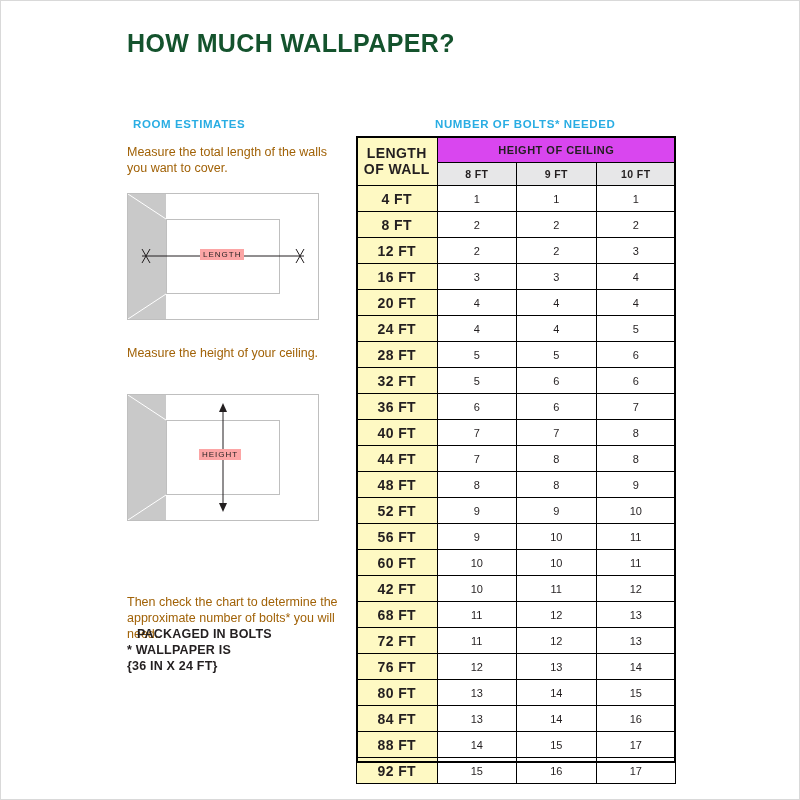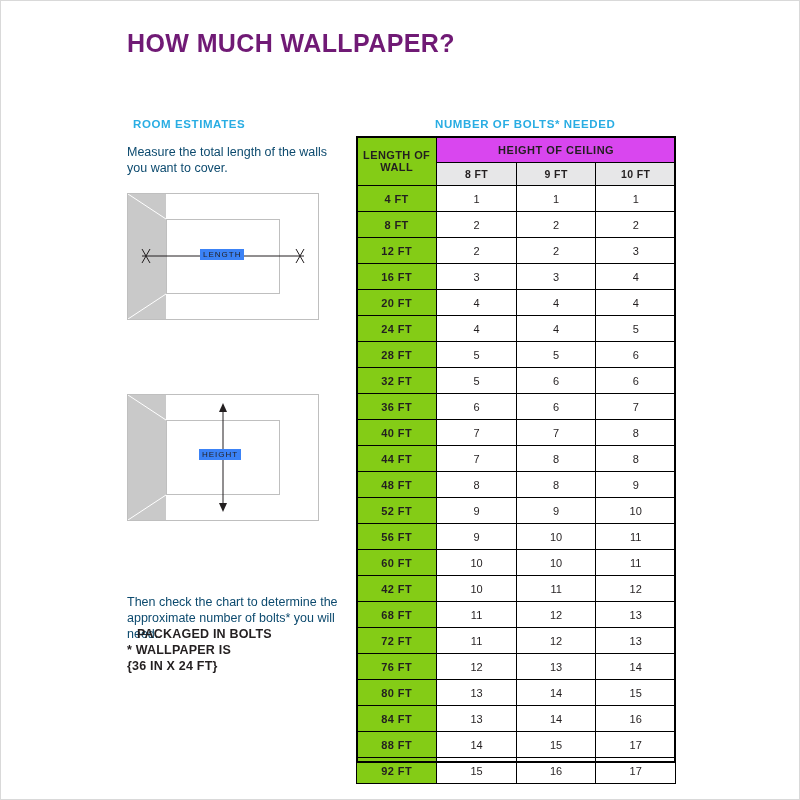--- a/index.html
+++ b/index.html
@@ -21,21 +21,21 @@
     box-sizing: border-box;
     border: 1px solid #d9d9d9;
   }
   .title {
     position: absolute;
     left: 126px;
     top: 28px;
     font-size: 25px;
     font-weight: bold;
     letter-spacing: 0.4px;
-    color: #701a75;
+    color: #14532d;
   }
   .section-head {
     font-size: 11.5px;
     font-weight: bold;
     letter-spacing: 0.6px;
     color: #29ade3;
     padding-left: 6px;
   }
   #room-estimates-head {
     position: absolute;
@@ -43,21 +43,21 @@
     top: 117px;
   }
   #bolts-head {
     position: absolute;
     left: 428px;
     top: 117px;
   }
   .body-text {
     font-size: 12.5px;
     line-height: 16px;
-    color: #0c4a6e;
+    color: #a16207;
   }
   #instr-1 { position: absolute; left: 126px; top: 143px; width: 215px; }
   #instr-2 { position: absolute; left: 126px; top: 344px; width: 215px; }
   #instr-3 { position: absolute; left: 126px; top: 545px; width: 215px; margin-top: 48px; }
 
   .note-block {
     position: absolute;
     left: 126px;
     top: 625px;
     width: 230px;
@@ -96,21 +96,21 @@
   .room .left-band {
     left: 0; top: 0; width: 38px; height: 100%;
     background: #c9c9c9;
   }
   .room .right-band {
     right: 0; top: 0; width: 38px; height: 100%;
     background: #c9c9c9;
   }
   .dim-label {
     position: absolute;
-    background: #3b82f6;
+    background: #fca5a5;
     font-size: 8px;
     letter-spacing: 1px;
     padding: 1px 3px;
     color: #231f20;
   }
 
   
   #bolts-table {
     position: absolute;
     left: 355px;
@@ -127,24 +127,24 @@
     font-weight: normal;
     color: #231f20;
   }
   #bolts-table .hdr {
     background: #d946ef;
     font-weight: bold;
     font-size: 11px;
     letter-spacing: 0.5px;
   }
   #bolts-table .row-head {
-    background: #84cc16;
+    background: #fef9c3;
     font-weight: bold;
     width: 80px;
-    font-size: 11px;
+    font-size: 14px;
     letter-spacing: 0.4px;
   }
   #bolts-table .sub-hdr {
     background: #e7e7e8;
     font-weight: bold;
     font-size: 10.5px;
     letter-spacing: 0.4px;
     height: 22px;
   }
   #bolts-table .val {
@@ -184,20 +184,21 @@
       <line x1="190" y1="125" x2="152" y2="100" stroke="#ffffff" stroke-width="1"></line>
       <line x1="14" y1="62" x2="176" y2="62" stroke="#231f20" stroke-width="1"></line>
       <line x1="14" y1="55" x2="22" y2="69" stroke="#231f20" stroke-width="1"></line>
       <line x1="14" y1="69" x2="22" y2="55" stroke="#231f20" stroke-width="1"></line>
       <line x1="176" y1="55" x2="168" y2="69" stroke="#231f20" stroke-width="1"></line>
       <line x1="176" y1="69" x2="168" y2="55" stroke="#231f20" stroke-width="1"></line>
     </svg>
     <div class="dim-label" style="left:72px;top:55px;">LENGTH</div>
   </div>
 
+  <div class="body-text" id="instr-2">Measure the height of your ceiling.</div>
 
   <div class="room" id="room-height">
     <div class="left-band"></div>
     <div class="right-band"></div>
 
     <div class="inner"></div>
     <svg width="190" height="125" style="position:absolute;left:0;top:0;">
       <line x1="0" y1="0" x2="38" y2="25" stroke="#ffffff" stroke-width="1"></line>
       <line x1="190" y1="0" x2="152" y2="25" stroke="#ffffff" stroke-width="1"></line>
       <line x1="0" y1="125" x2="38" y2="100" stroke="#ffffff" stroke-width="1"></line>

